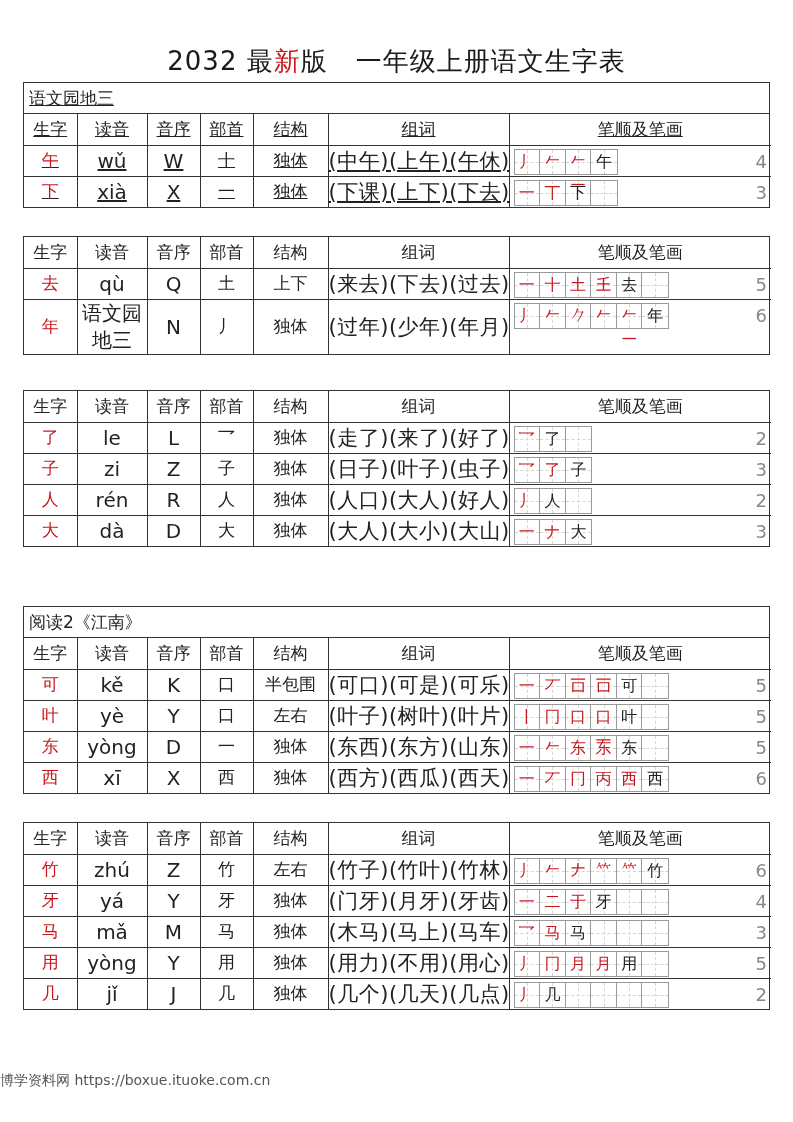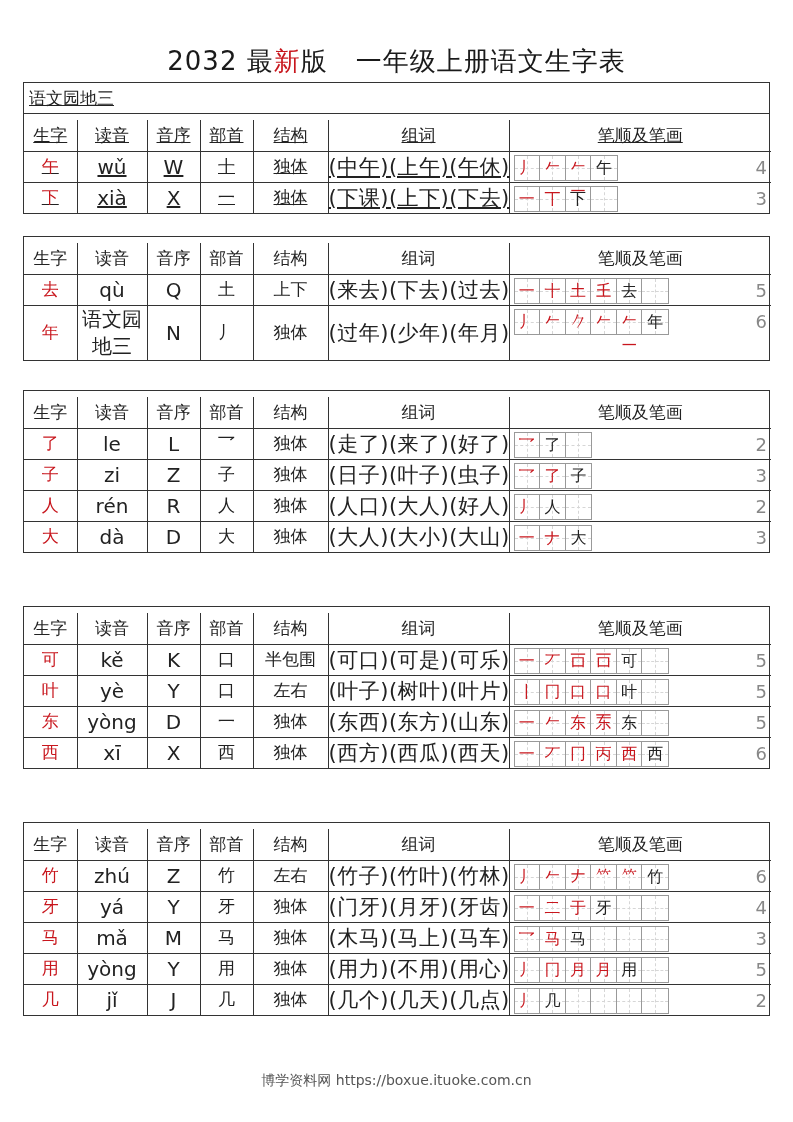--- a/index.html
+++ b/index.html
@@ -5,41 +5,41 @@
   html, body { margin:0; padding:0; background:#ffffff; }
   body { width:793px; height:1122px; position:relative; overflow:hidden;
          font-family:"DejaVu Sans", "Liberation Sans", sans-serif; color:#222; }
   .title { position:absolute; top:44px; left:0; width:793px; text-align:center;
            font-size:26px; letter-spacing:1px; color:#1a1a1a; }
   .title .red { color:#c8161d; }
   .title .gap { display:inline-block; width:28px; }
   .section { position:absolute; left:23px; width:747px; border:1.5px solid #333; box-sizing:border-box; }
   .sec-head { height:31px; line-height:31px; padding-left:5px; font-size:17px;
               border-bottom:1.5px solid #333; box-sizing:border-box; }
-  table { border-collapse:collapse; width:100%; table-layout:fixed;margin-top:6px; }
+  table { border-collapse:collapse; width:100%; table-layout:fixed; }
   td, th { border:1.5px solid #333; height:31px; padding:0; text-align:center;
            font-weight:normal; font-size:17px; box-sizing:border-box; }
   tr:first-child td, tr:first-child th { border-top:none; }
   td:first-child, th:first-child { border-left:none; }
   td:last-child, th:last-child { border-right:none; }
   tr:last-child td { border-bottom:none; }
   .char { color:#c8161d; font-size:17px; }
   .py { font-family:"DejaVu Sans", sans-serif; font-size:20px; }
   .words { font-size:21px; letter-spacing:0.5px; white-space:nowrap; }
   .strokes-cell { position:relative; text-align:left; }
   .boxes { position:absolute; left:4px; top:3px; display:flex; border:1px solid #999; }
   .box { width:25.6px; height:24px; position:relative; border-right:1px solid #999;
          box-sizing:border-box; font-size:16px; line-height:24px; text-align:center; color:#222; }
   .box:last-child { border-right:none; }
   .box::before { content:""; position:absolute; left:50%; top:0; bottom:0; border-left:1px dashed #d6d6d6; }
   .box::after { content:""; position:absolute; top:50%; left:0; right:0; border-top:1px dashed #d6d6d6; }
   .box span { position:relative; z-index:1; }
   .box .r { color:#c8161d; }
   .count { position:absolute; right:4px; top:0; line-height:31px; font-size:18px; color:#888; }
-  .footer { position:absolute; top:1072px; left:0; width:793px; text-align:center; font-size:14px; color:#555; }
+  .footer { position:absolute; top:1072px; left:0; width:793px; text-align:left; font-size:14px; color:#555; }
 </style>
 </head>
 <body>
 
 <div class="title">
   <span>2032</span>
   <span>最</span><span class="red">新</span><span>版</span><span class="gap"></span><span>一年级上册语文生字表</span>
 </div>
 
 <div id="sections">
@@ -246,20 +246,21 @@
                 <div class="box"><span class="r">ナ</span></div>
                 <div class="box"><span class="">大</span></div>
               </div>
         <span class="count">3</span>
       </td>
     </tr>
         </tbody>
       </table>
     </div>
     <div class="section" style="top: 606px;">
+      <div class="sec-head">阅读2《江南》</div>
       <table>
         <colgroup>
           <col style="width:53px">
           <col style="width:70px">
           <col style="width:53px">
           <col style="width:53px">
           <col style="width:75px">
           <col style="width:181px">
           <col style="width:262px">
         </colgroup>

